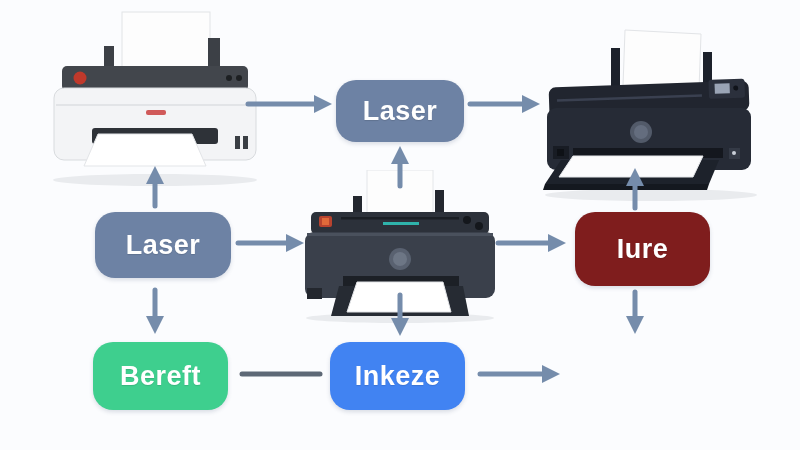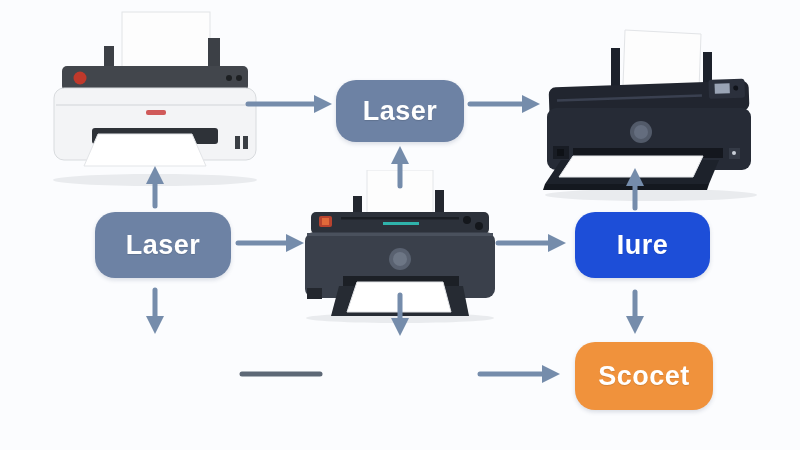--- a/index.html
+++ b/index.html
@@ -154,23 +154,26 @@
   </svg>
 
   <div class="node" style="left: 336px; top: 80px; width: 128px; height: 62px; background-color: rgb(109, 130, 164);">
     <span class="node-label">Laser</span>
   </div>
 
   <div class="node" style="left: 95px; top: 212px; width: 136px; height: 66px; background-color: rgb(109, 130, 164);">
     <span class="node-label">Laser</span>
   </div>
 
-  <div class="node" style="left: 575px; top: 212px; width: 135px; height: 66px; background-color: #1d4ed8;">
+  <div class="node" style="left: 575px; top: 212px; width: 135px; height: 74px; background-color: #7f1d1d;">
     <span class="node-label">Iure</span>
   </div>
 
+  <div class="node" style="left: 93px; top: 342px; width: 135px; height: 68px; background-color: rgb(62, 207, 142);">
+    <span class="node-label">Bereft</span>
+  </div>
 
+  <div class="node" style="left: 330px; top: 342px; width: 135px; height: 68px; background-color: rgb(65, 131, 242);">
+    <span class="node-label">Inkeze</span>
+  </div>
 
-  <div class="node" style="left: 575px; top: 342px; width: 138px; height: 68px; background-color: rgb(240, 146, 60);">
-    <span class="node-label">Scocet</span>
-  </div>
 
 </div>
 
 </body></html>

